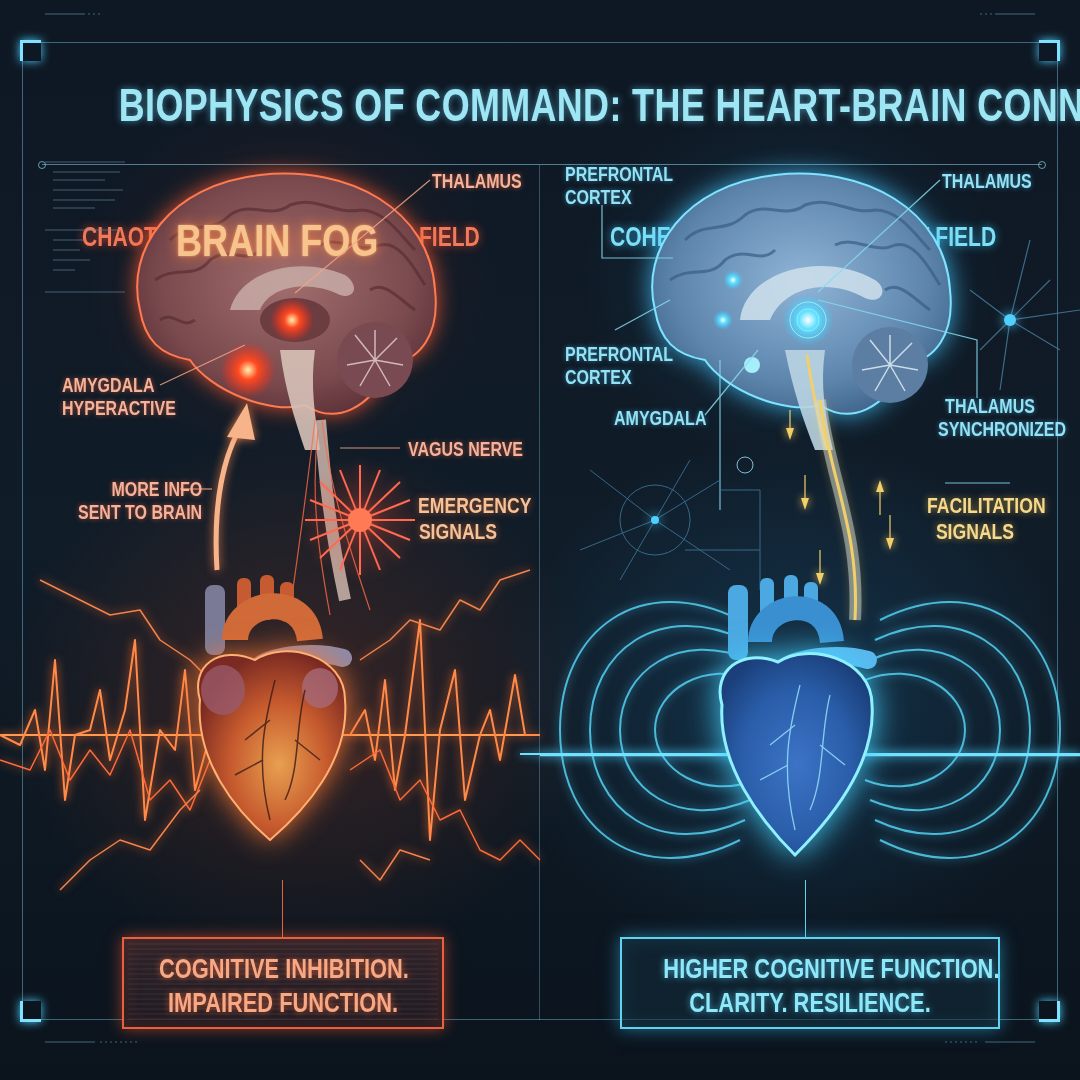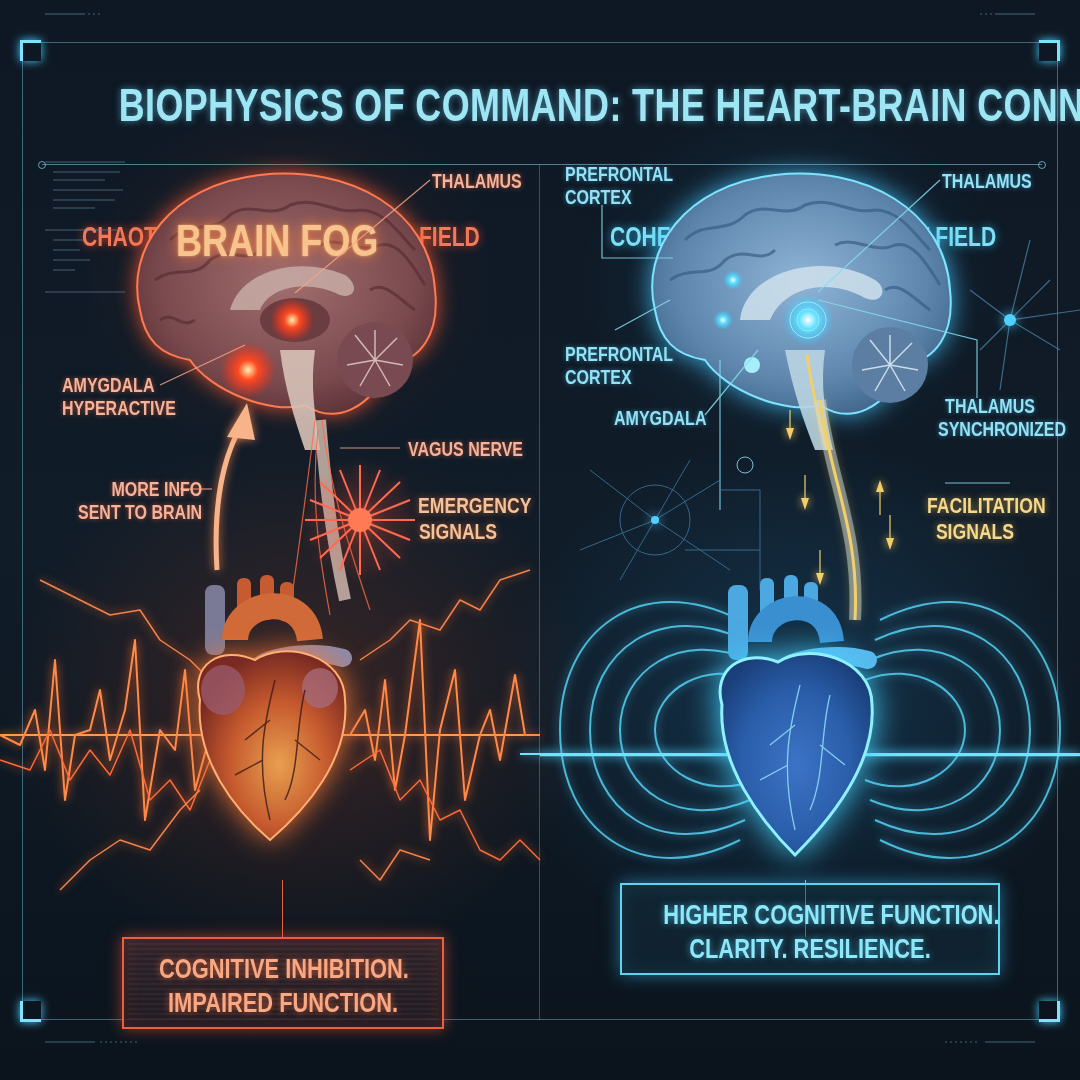--- a/index.html
+++ b/index.html
@@ -41,21 +41,21 @@
   .lbl-y{color:#f6d98c;text-shadow:0 0 8px rgba(255,200,80,0.6);font-size:22px;line-height:26px;}
   .lbl-o{color:#f6c29a;text-shadow:0 0 8px rgba(255,130,60,0.6);font-size:22px;line-height:26px;}
   .center{text-align:center;transform-origin:center top;}
   .fog{position:absolute;left:176px;top:216px;font-size:44px;font-weight:bold;color:#f8c48e;
     transform:scaleX(0.82);transform-origin:left;
     text-shadow:0 0 14px rgba(255,130,60,0.9),0 0 3px rgba(255,200,150,0.8);white-space:nowrap;}
   .box{position:absolute;box-sizing:border-box;text-align:center;font-weight:bold;}
   .box-red{left:122px;top:937px;width:322px;height:92px;
     border:2px solid #e8603e;background:linear-gradient(180deg,rgba(60,40,45,0.75),rgba(35,28,35,0.85));
     box-shadow:0 0 14px rgba(255,90,50,0.55), inset 0 0 20px rgba(255,80,40,0.15);}
-  .box-blue{left:620px;top:883px;width:380px;height:92px;
+  .box-blue{left:620px;top:937px;width:380px;height:92px;
     border:2px solid #5fd3f0;background:rgba(20,45,60,0.55);
     box-shadow:0 0 16px rgba(60,200,255,0.5), inset 0 0 20px rgba(60,200,255,0.12);}
   .box-text{font-size:28px;line-height:34px;white-space:nowrap;display:block;
     transform:scaleX(0.78);transform-origin:center;margin-top:13px;}
   .box-red .box-text{color:#f7a884;text-shadow:0 0 8px rgba(255,110,60,0.7);}
   .box-blue .box-text{color:#8fe8f7;text-shadow:0 0 8px rgba(80,210,255,0.7);}
   .box-red::before{content:"";position:absolute;inset:4px;
     background:repeating-linear-gradient(180deg,rgba(255,255,255,0.04) 0 2px,transparent 2px 5px);}
   svg{position:absolute;overflow:visible;}
 </style>

